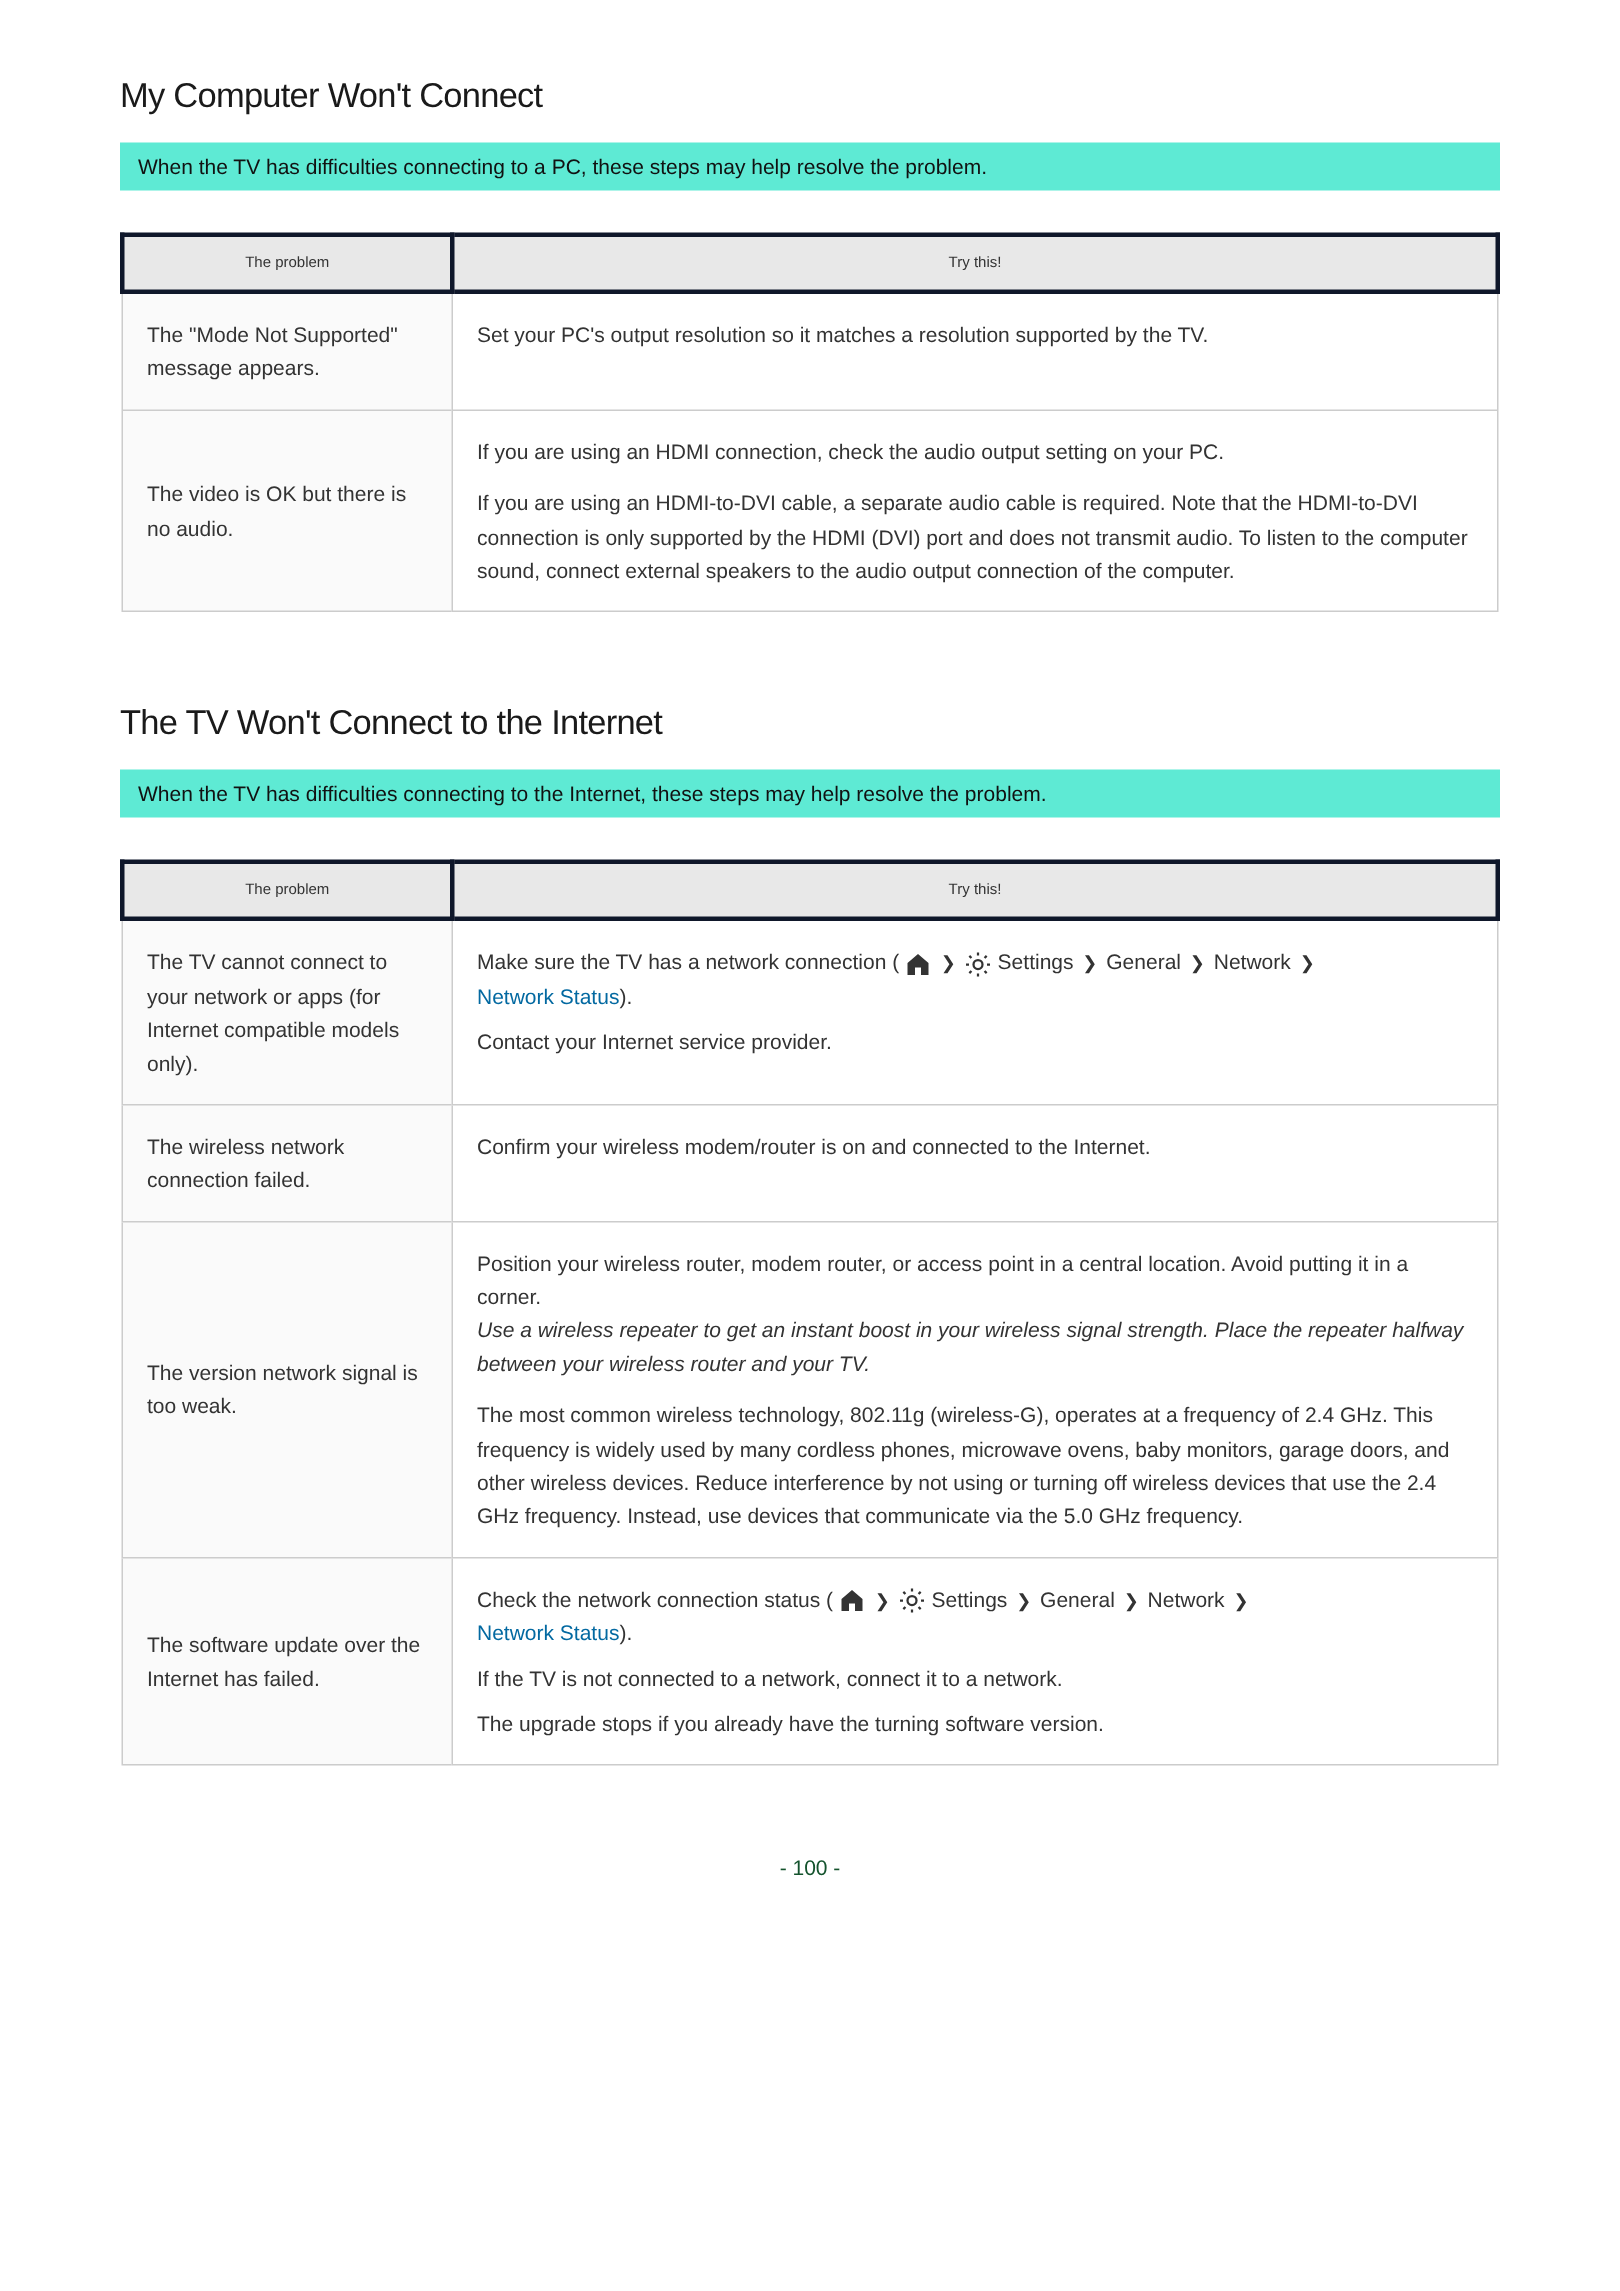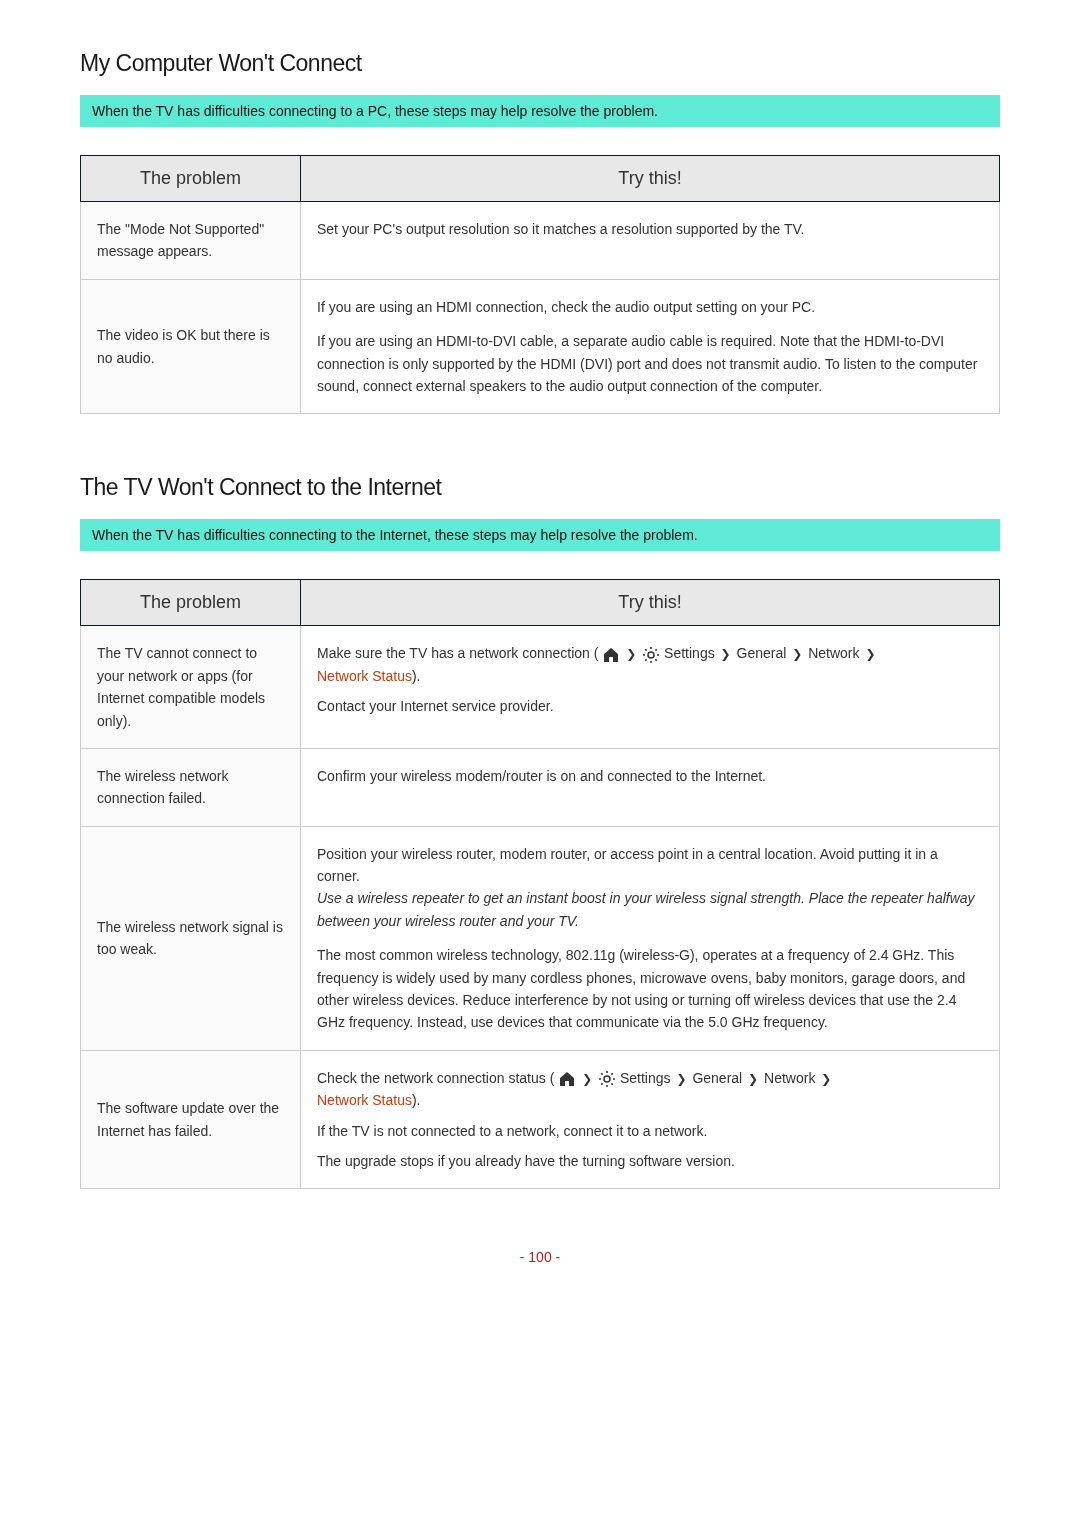--- a/index.html
+++ b/index.html
@@ -33,23 +33,23 @@
       border-collapse: collapse;
       margin-bottom: 60px;
     }
     thead tr {
       background: #e8e8e8;
     }
     thead th {
       padding: 12px 16px;
       font-weight: 500;
       text-align: center;
-      font-size: 18px;
+      font-size: 10px;
       color: #333;
-      border: 1px solid #0f172a;
+      border: 3px solid #0f172a;
     }
     thead th:first-child {
       width: 220px;
       text-align: center;
     }
     tbody tr {
       border-bottom: 1px solid #ccc;
       border-left: 1px solid #ccc;
       border-right: 1px solid #ccc;
     }
@@ -64,33 +64,33 @@
     tbody td:first-child {
       width: 220px;
       background: #fafafa;
       border-left: 1px solid #ccc;
       vertical-align: middle;
     }
     .section-gap {
       margin-bottom: 10px;
     }
     .link-text {
-      color: #c2410c;
+      color: #0369a1;
     }
     .chevron {
       font-style: normal;
       color: #333;
       font-size: 12px;
       margin: 0 2px;
     }
     .page-num {
       text-align: center;
       margin-top: 40px;
       font-size: 14px;
-      color: #b91c1c;
+      color: #14532d;
     }
   </style>
 </head>
 <body>
 
 
 
 
 <h1>My Computer Won't Connect</h1>
 <div class="subtitle">When the TV has difficulties connecting to a PC, these steps may help resolve the problem.</div>
@@ -150,21 +150,21 @@
         <p style="margin-top:8px;">Contact your Internet service provider.</p>
       </td>
     </tr>
 
     <tr>
       <td>The wireless network connection failed.</td>
       <td>Confirm your wireless modem/router is on and connected to the Internet.</td>
     </tr>
 
     <tr>
-      <td>The wireless network signal is too weak.</td>
+      <td>The version network signal is too weak.</td>
       <td>
         <p style="">Position your wireless router, modem router, or access point in a central location. Avoid putting it in a corner.</p>
         <p style="margin-bottom:12px;font-style:italic;">Use a wireless repeater to get an instant boost in your wireless signal strength. Place the repeater halfway between your wireless router and your TV.</p>
         <p>The most common wireless technology, 802.11g (wireless-G), operates at a frequency of 2.4 GHz. This frequency is widely used by many cordless phones, microwave ovens, baby monitors, garage doors, and other wireless devices. Reduce interference by not using or turning off wireless devices that use the 2.4 GHz frequency. Instead, use devices that communicate via the 5.0 GHz frequency.</p>
       </td>
     </tr>
 
     <tr>
       <td>The software update over the Internet has failed.</td>
       <td>

